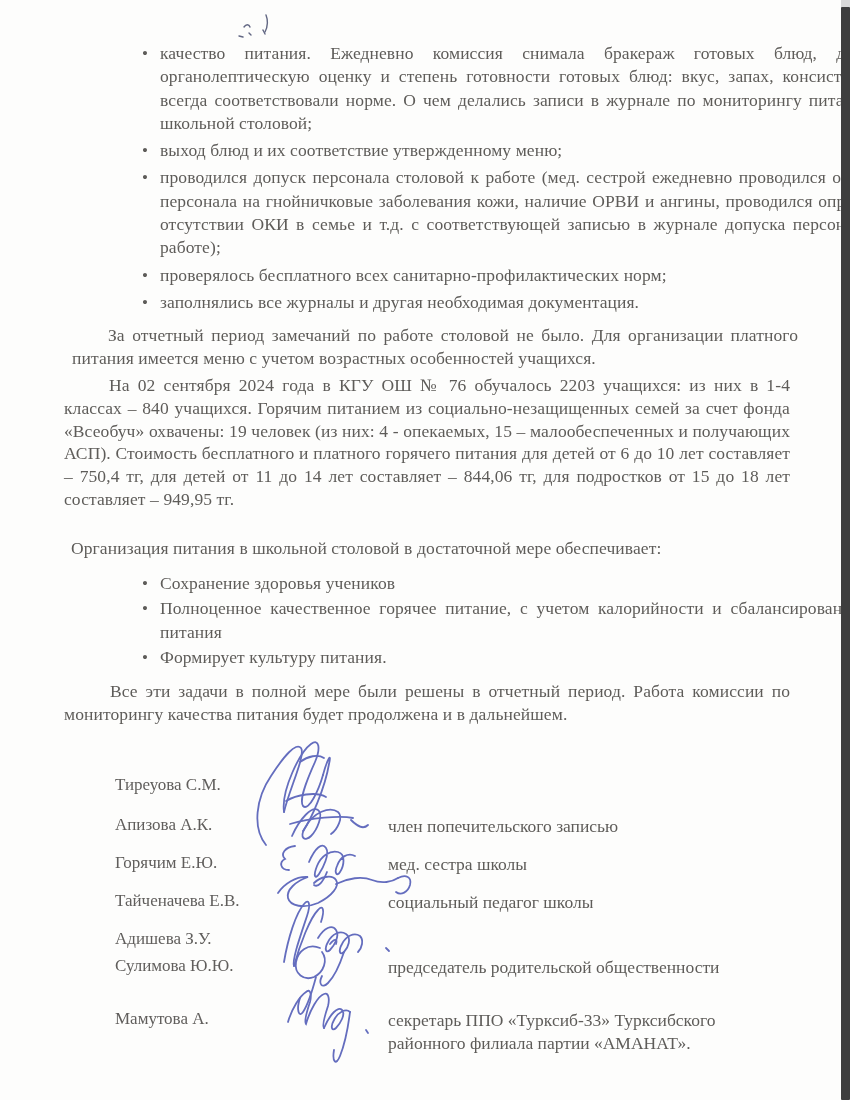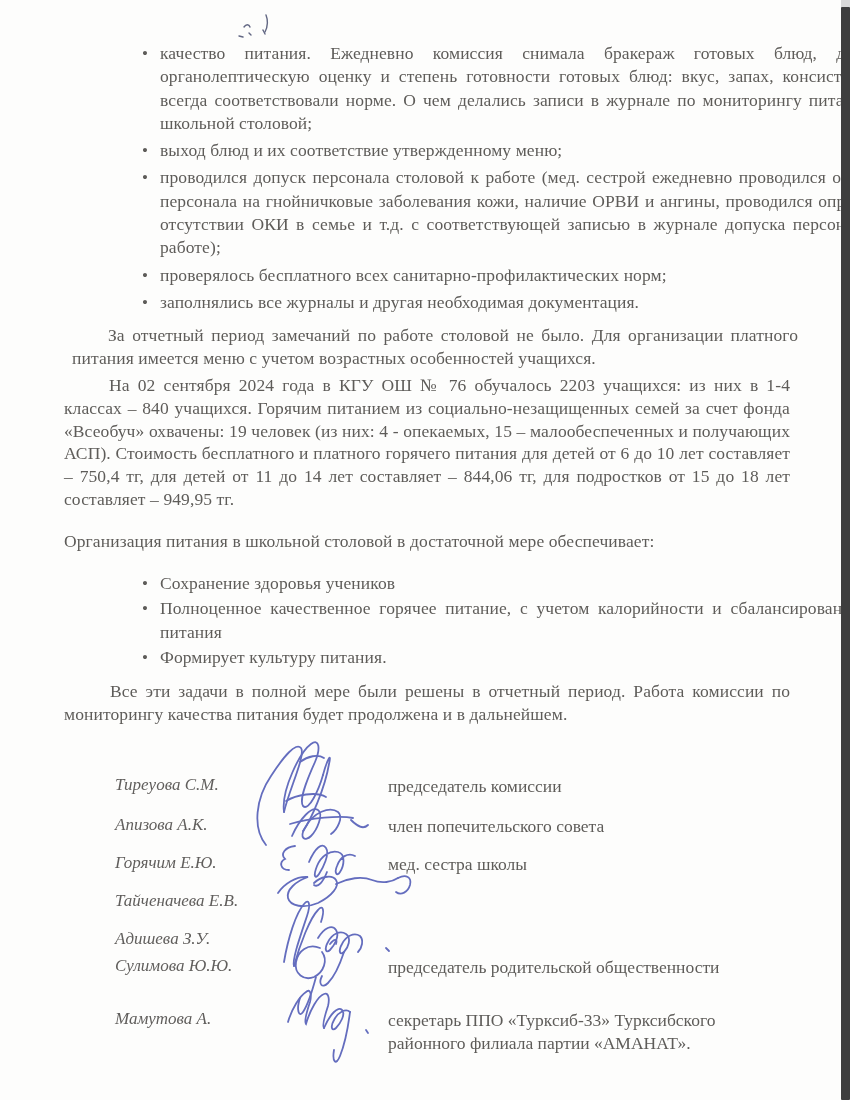--- a/index.html
+++ b/index.html
@@ -29,21 +29,21 @@
   .b-list li::before{
     content:"\2022";
     position:absolute;
     left:-18px;top:0;
     font-size:17px;
   }
   .b-list.tight li{margin-bottom:2px;}
   .sig-row{left:0;width:850px;height:38px;}
   .sig-name{
     position:absolute;left:115px;top:0;
-    font-style:italic;font-size:17px;color:#605e5c;
+    font-size:17px;color:#605e5c;
     white-space:nowrap;
   }
   .sig-role{
     position:absolute;left:388px;top:0;
     font-size:17.5px;line-height:22.5px;width:372px;
   }
   .scan-strip{
     right:0;top:7px;width:9px;height:1093px;
     background:#3e3e3e;border-radius:1px;
   }
@@ -62,44 +62,44 @@
     <li><span>выход блюд и их соответствие утвержденному меню;</span></li>
     <li><span>проводился допуск персонала столовой к работе (мед. сестрой ежедневно проводился осмотр персонала на гнойничковые заболевания кожи, наличие ОРВИ и ангины, проводился опрос об отсутствии ОКИ в семье и т.д. с соответствующей записью в журнале допуска персонала к работе);</span></li>
     <li><span>проверялось бесплатного всех санитарно-профилактических норм;</span></li>
     <li><span>заполнялись все журналы и другая необходимая документация.</span></li>
   </ul>
 
   <p class="body-text abs content-col" style="top:316px;text-indent:36px;margin:8px;">За отчетный период замечаний по работе столовой не было. Для организации платного питания имеется меню с учетом возрастных особенностей учащихся.</p>
 
   <p class="body-text abs content-col" style="top:374px;text-indent:45px;line-height:22.8px;margin:0;">На 02 сентября 2024 года в КГУ ОШ № 76 обучалось 2203 учащихся: из них в 1-4 классах – 840 учащихся. Горячим питанием из социально-незащищенных семей за счет фонда «Всеобуч» охвачены: 19 человек (из них: 4 - опекаемых, 15 – малообеспеченных и получающих АСП). Стоимость бесплатного и платного горячего питания для детей от 6 до 10 лет составляет – 750,4 тг, для детей от 11 до 14 лет составляет – 844,06 тг, для подростков от 15 до 18 лет составляет – 949,95 тг.</p>
 
-  <p class="body-text abs content-col" style="top:530px;margin:0;">Организация питания в школьной столовой в достаточной мере обеспечивает:</p>
+  <p class="body-text abs content-col" style="top:530px;margin:7px;">Организация питания в школьной столовой в достаточной мере обеспечивает:</p>
 
   <ul class="b-list tight body-text abs content-col" style="top:572px;">
     <li><span>Сохранение здоровья учеников</span></li>
     <li><span>Полноценное качественное горячее питание, с учетом калорийности и сбалансированности питания</span></li>
     <li><span>Формирует культуру питания.</span></li>
   </ul>
 
   <p class="body-text abs content-col" style="top:680px;text-indent:46px;margin:0;">Все эти задачи в полной мере были решены в отчетный период. Работа комиссии по мониторингу качества питания будет продолжена и в дальнейшем.</p>
 
   <div class="abs sig-row" style="top:775px;">
     <span class="sig-name">Тиреуова С.М.</span>
-    <span class="sig-role">председатель комиссии</span>
   </div>
   <div class="abs sig-row" style="top:815px;">
     <span class="sig-name">Апизова А.К.</span>
-    <span class="sig-role">член попечительского совета</span>
+    <span class="sig-role">член попечительского записью</span>
   </div>
   <div class="abs sig-row" style="top:853px;">
     <span class="sig-name">Горячим Е.Ю.</span>
     <span class="sig-role">мед. сестра школы</span>
   </div>
   <div class="abs sig-row" style="top:891px;">
     <span class="sig-name">Тайченачева Е.В.</span>
+    <span class="sig-role">социальный педагог школы</span>
   </div>
   <div class="abs sig-row" style="top:929px;">
     <span class="sig-name">Адишева З.У.</span>
   </div>
   <div class="abs sig-row" style="top:956px;">
     <span class="sig-name">Сулимова Ю.Ю.</span>
     <span class="sig-role">председатель родительской общественности</span>
   </div>
   <div class="abs sig-row" style="top:1009px;">
     <span class="sig-name">Мамутова А.</span>

